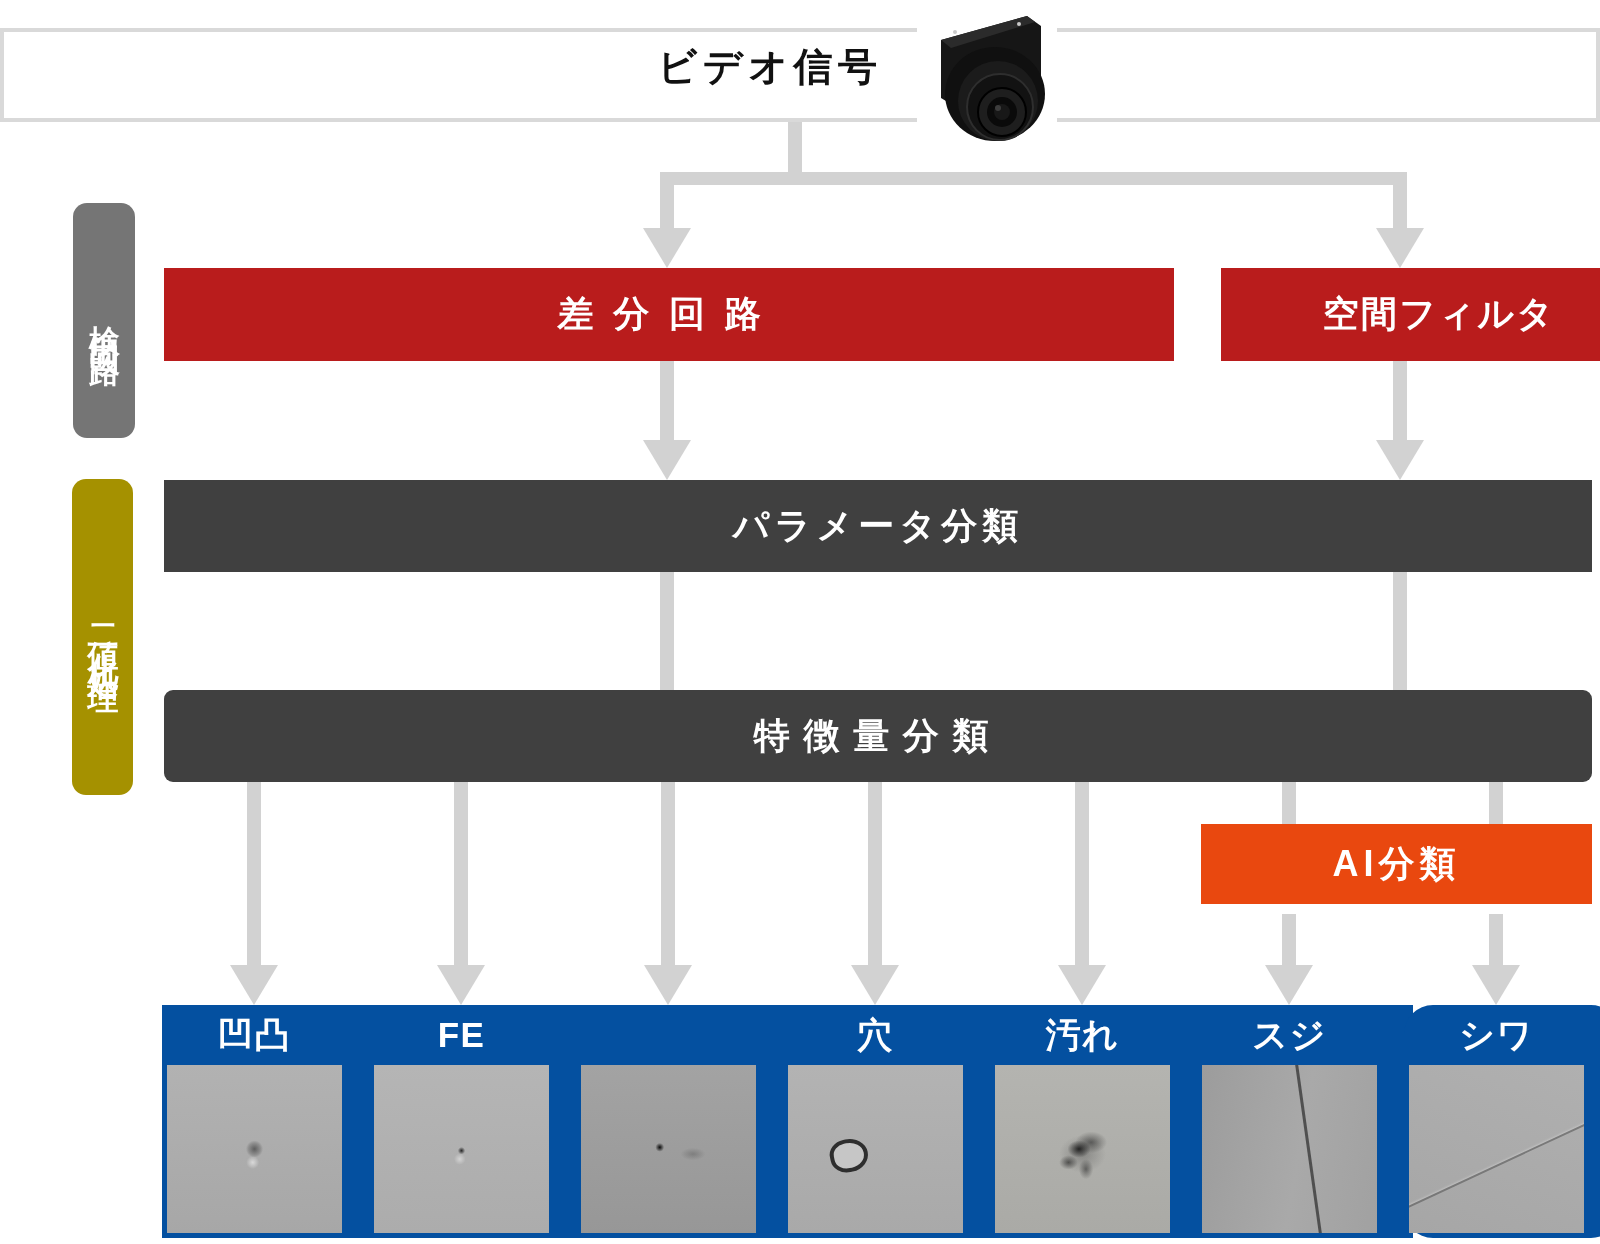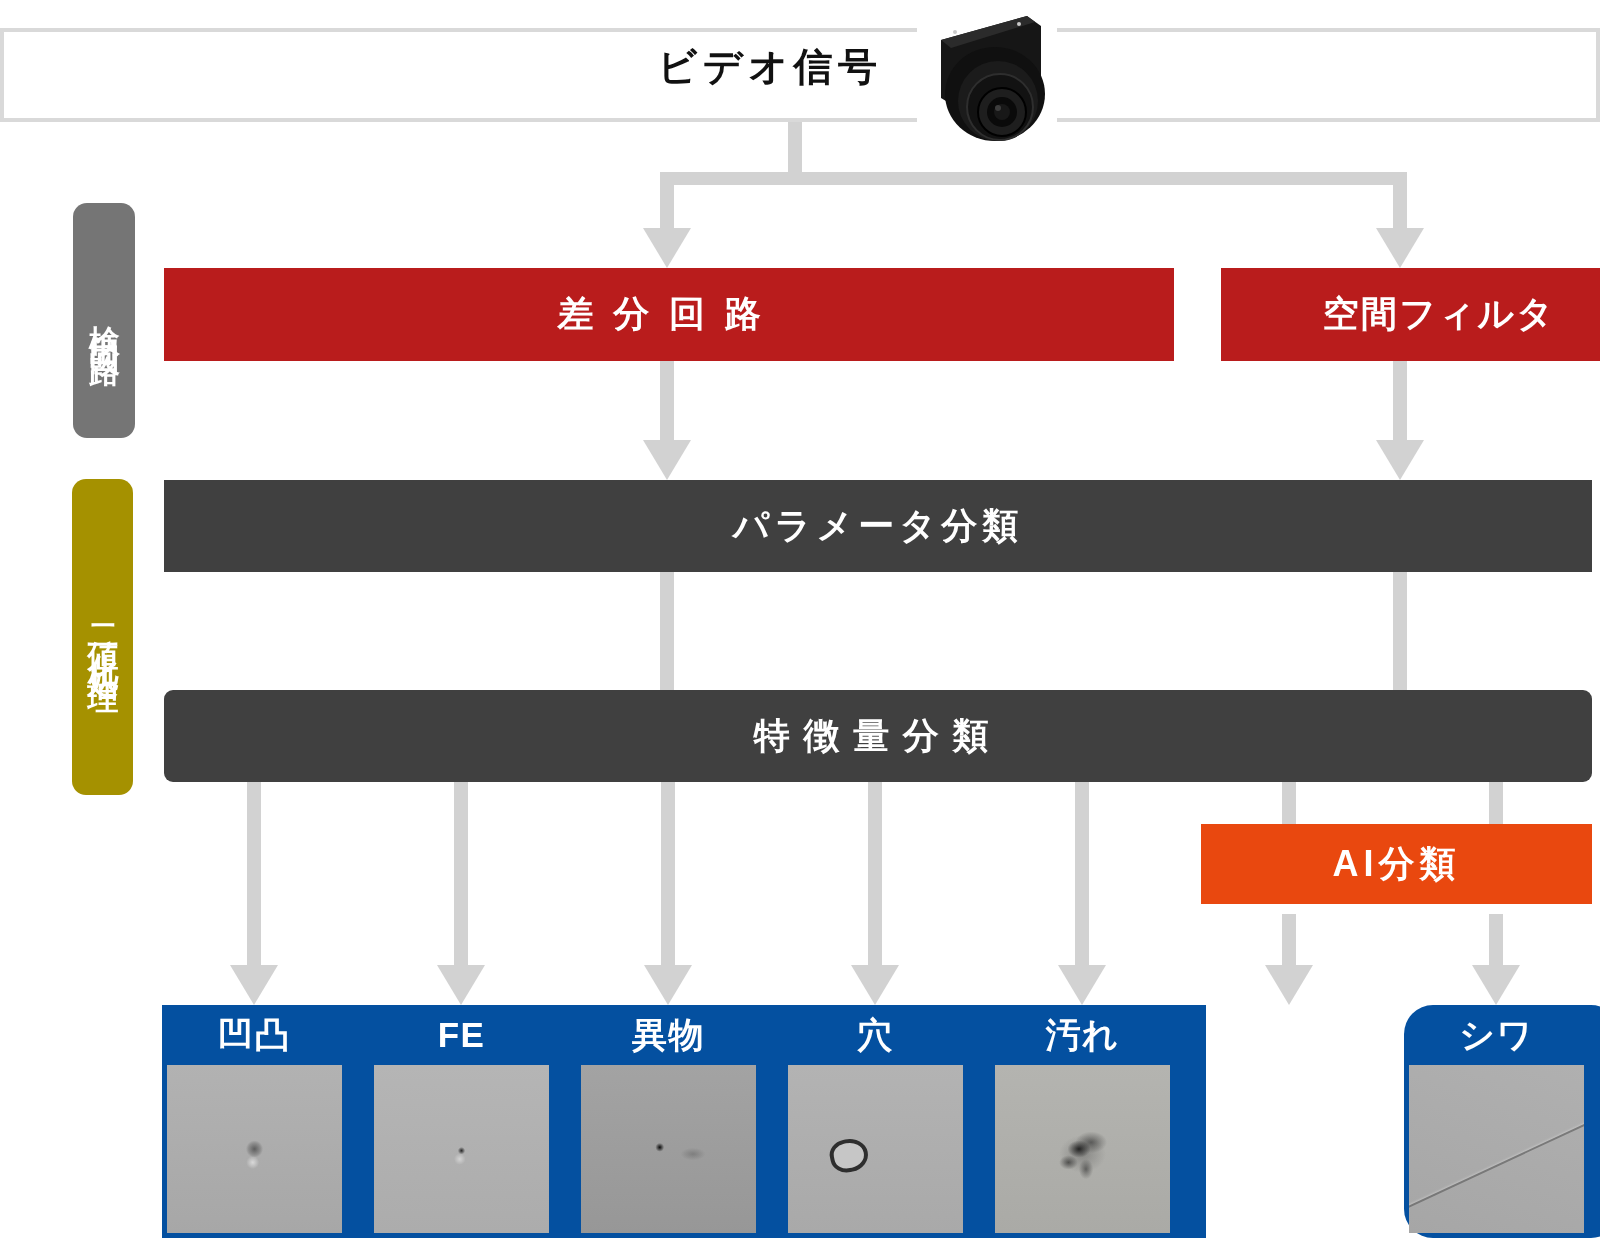--- a/index.html
+++ b/index.html
@@ -172,33 +172,38 @@
 
   <div class="defect-box" style="left:162px;">
     <div class="defect-label">凹凸</div>
     <div class="thumb thumb-bump"></div>
   </div>
   <div class="defect-box" style="left:369px;">
     <div class="defect-label">FE</div>
     <div class="thumb thumb-fe"></div>
   </div>
   <div class="defect-box" style="left:576px;">
-    <div class="defect-label">異物</div>
     <div class="thumb thumb-foreign"></div>
   </div>
   <div class="defect-box" style="left:783px;">
     <div class="defect-label">穴</div>
     <div class="thumb thumb-hole">
       <div class="hole-ring"></div>
     </div>
   </div>
   <div class="defect-box" style="left:990px;text-decoration:underline;">
     <div class="defect-label">汚れ</div>
     <div class="thumb thumb-stain"></div>
   </div>
+  <div class="defect-box" style="left:1197px;">
+    <div class="defect-label">スジ</div>
+    <div class="thumb thumb-streak">
+      <div class="streak-line"></div>
+    </div>
+  </div>
   <div class="defect-box" style="left:1404px;border-radius:29px;">
     <div class="defect-label">シワ</div>
     <div class="thumb thumb-wrinkle">
       <div class="wrinkle-line"></div>
     </div>
   </div>
 
 </div>
 
 </body></html>

